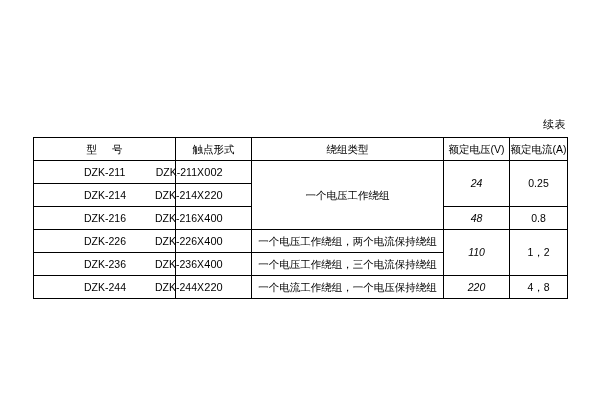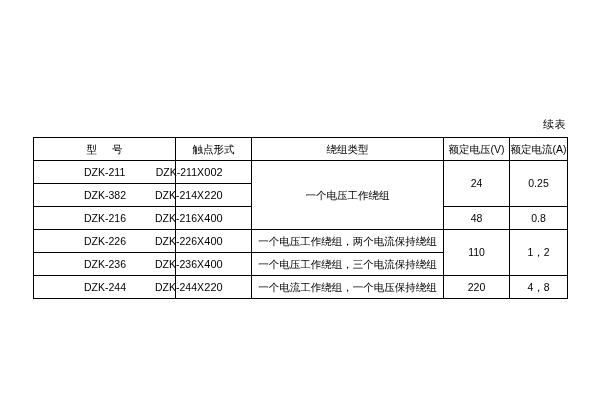--- a/index.html
+++ b/index.html
@@ -81,20 +81,21 @@
     padding-left: 6px;
   }
   .num {
     font-size: 11px;
   }
   .big-pad {
     font-size: 10.5px;
   }
   .vcell {
     font-size: 10.5px;
+    font-style: italic;
   }
   .ccell {
     font-size: 10.5px;
   }
 </style>
 </head>
 <body>
 
 <div class="page">
 
@@ -122,21 +123,21 @@
           <span class="m1">DZK-211</span><span class="m2">DZK-211X</span>
         </td>
         <td class="num">002</td>
         <td class="big-pad" rowspan="3">一个电压工作绕组</td>
         <td class="vcell" rowspan="2">24</td>
         <td class="ccell" rowspan="2">0.25</td>
       </tr>
 
       <tr>
         <td class="model-cell">
-          <span class="m1">DZK-382</span><span class="m2">DZK-214X</span>
+          <span class="m1">DZK-214</span><span class="m2">DZK-214X</span>
         </td>
         <td class="num">220</td>
       </tr>
 
       <tr>
         <td class="model-cell">
           <span class="m1">DZK-216</span><span class="m2">DZK-216X</span>
         </td>
         <td class="num">400</td>
         <td class="vcell">48</td>

